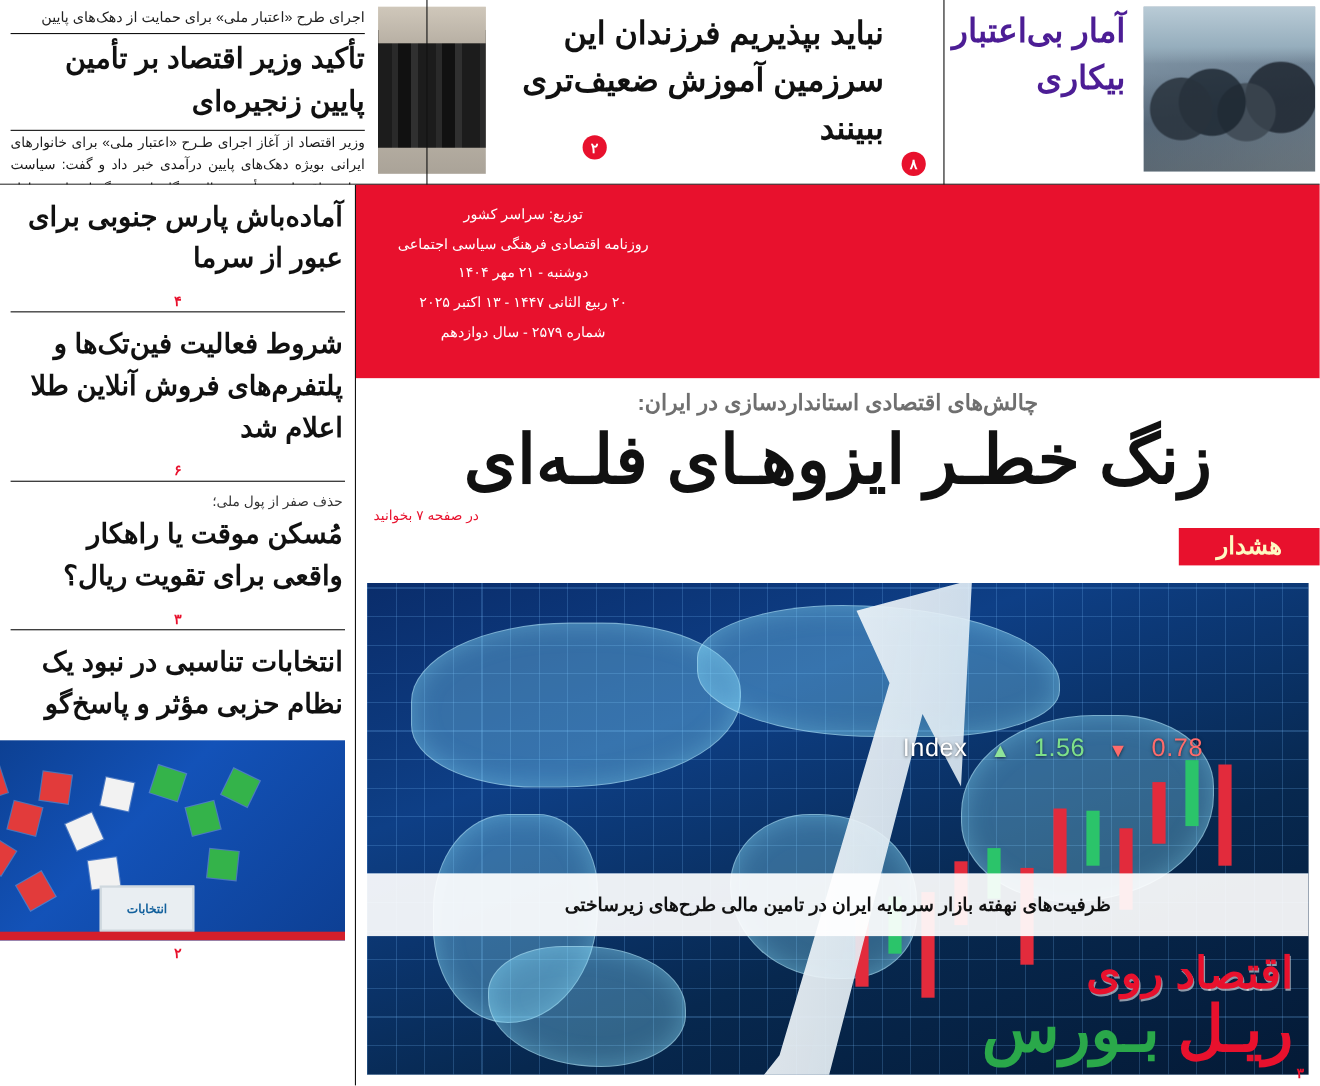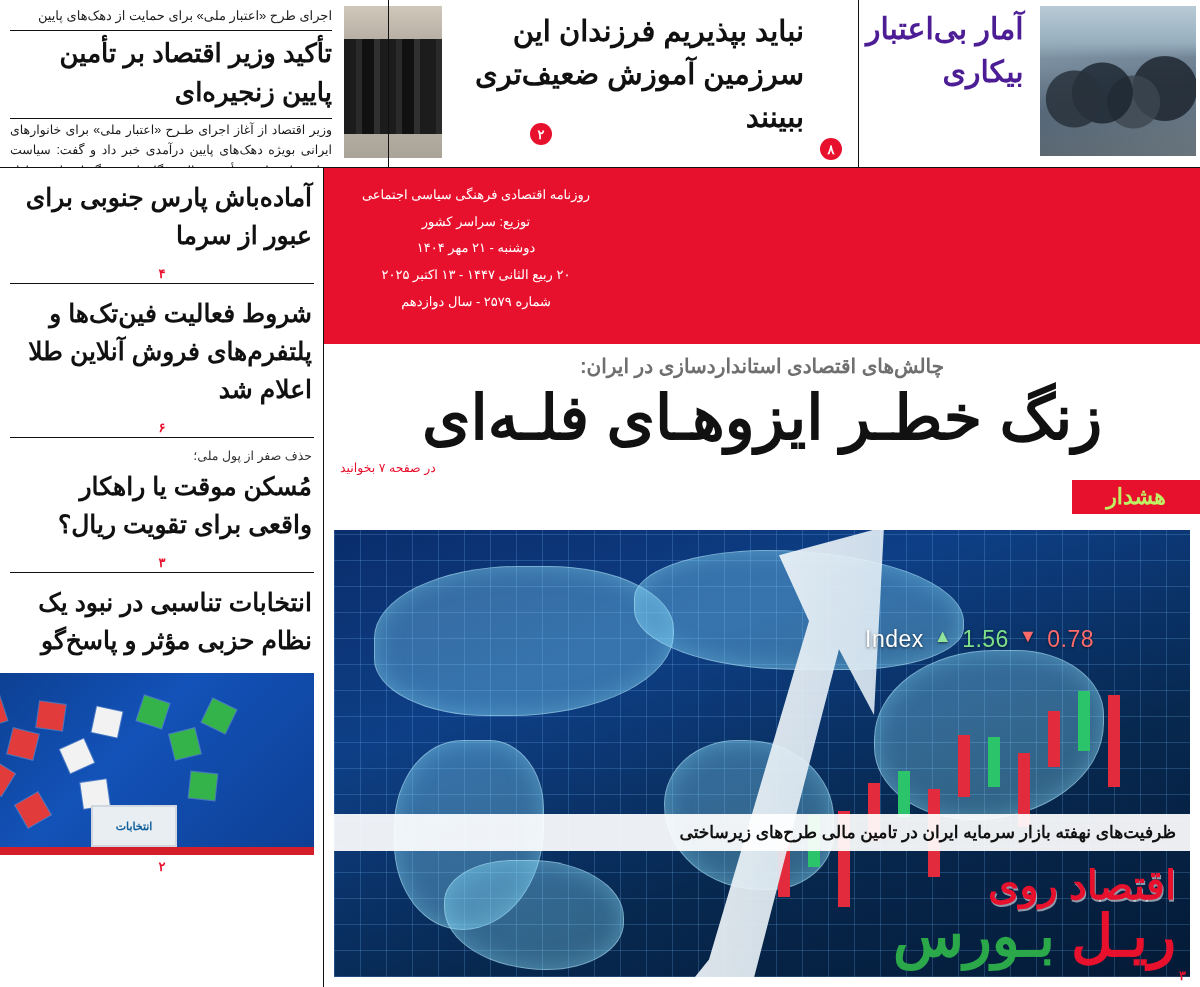--- a/index.html
+++ b/index.html
@@ -172,21 +172,21 @@
   .main .headline {
     text-align: center; font-size: 62px; font-weight: bold; color: #111;
     line-height: 1.16; letter-spacing: -2px; padding: 0 8px;
     white-space: nowrap;
   }
   .main .readmore {
     font-size: 12.5px; color: #e8112d; padding: 6px 0 2px 16px; text-align: left;
   }
   .ribbon {
     position: absolute; right: 0; top: 136px; height: 34px; width: 128px;
-    background: #e8112d; color: #bef264; font-size: 22px; font-weight: bold;
+    background: #e8112d; color: #fef9c3; font-size: 22px; font-weight: bold;
     display: flex; align-items: center; justify-content: center;
     letter-spacing: -1px;
   }
 
   .hero {
     position: absolute; left: 10px; top: 186px; width: 856px; height: 447px;
     overflow: hidden;
     background: linear-gradient(160deg,#0a2d6b 0%,#0e3f86 30%,#07284f 65%,#041a36 100%);
   }
   .hero .grid {
@@ -206,33 +206,33 @@
     background: linear-gradient(100deg, rgba(255,255,255,.95), rgba(225,240,250,.85));
     clip-path: polygon(18% 100%, 46% 100%, 82% 26%, 96% 40%, 100% 0%, 58% 6%, 70% 20%, 30% 92%);
     filter: drop-shadow(0 0 10px rgba(0,0,0,.25));
   }
   .hero .candles { position: absolute; right: 6px; bottom: 40px; width: 420px; height: 300px; }
   .hero .candle { position: absolute; width: 12px; background: #e22b3c; }
   .hero .candle.up { background: #2bc46a; }
   .hero .index {
     position: absolute; right: 96px; top: 96px;
     color: #fff; font-size: 23px; letter-spacing: .5px;
-    direction: ltr; display: flex; align-items: flex-start; gap: 10px;
+    direction: ltr; display: flex; align-items: flex-end; gap: 21px;
     text-shadow: 0 1px 3px rgba(0,0,0,.6);
   }
-  .hero .index .up { color: #7ee08a; }
+  .hero .index .up { color: #7ee08a; margin-top: 40px; }
   .hero .index .dn { color: #ff6b6b; }
   .hero .tri-up { color:#8fe39a; font-size: 18px; }
   .hero .tri-dn { color:#ff6b6b; font-size: 18px; }
 
   .hero .caption {
     position: absolute; right: 0; left: 0; bottom: 126px;
     background: rgba(255,255,255,.92); color: #111;
-    font-size: 17px; font-weight: bold; text-align: right;
-    padding: 6px 14px; line-height: 1.5;
+    font-size: 17px; font-weight: bold; text-align: center;
+    padding: 16px 14px; line-height: 1.5;
   }
   .hero .bigred {
     position: absolute; right: 14px; bottom: 10px; text-align: right;
     line-height: 1.05;
   }
   .hero .bigred .l1 {
     font-size: 40px; font-weight: bold; color: #e8112d;
     text-shadow: 1px 2px 0 rgba(255,255,255,.55);
   }
   .hero .bigred .l2 { font-size: 58px; font-weight: bold; }
@@ -316,22 +316,22 @@
       <div class="box">انتخابات</div>
       <div class="redline"></div>
     </div>
     <div class="sb-num">۲</div>
   </div>
 
   <div class="vrule" style="left:323px; top:168px; height:819px;"></div>
 
   <div class="masthead">
     <div class="meta">
+      <div>توزیع: سراسر کشور</div>
       <div>روزنامه اقتصادی فرهنگی سیاسی اجتماعی</div>
-      <div>توزیع: سراسر کشور</div>
       <div>دوشنبه - ۲۱ مهر ۱۴۰۴</div>
       <div>۲۰ ربیع الثانی ۱۴۴۷ - ۱۳ اکتبر ۲۰۲۵</div>
       <div>شماره ۲۵۷۹ - سال دوازدهم</div>
 
     </div>
   </div>
 
   <div class="main">
     <div class="overline">چالش‌های اقتصادی استانداردسازی در ایران:</div>
     <div class="headline">زنگ خطـر ایزوهـای فلـه‌ای</div>

